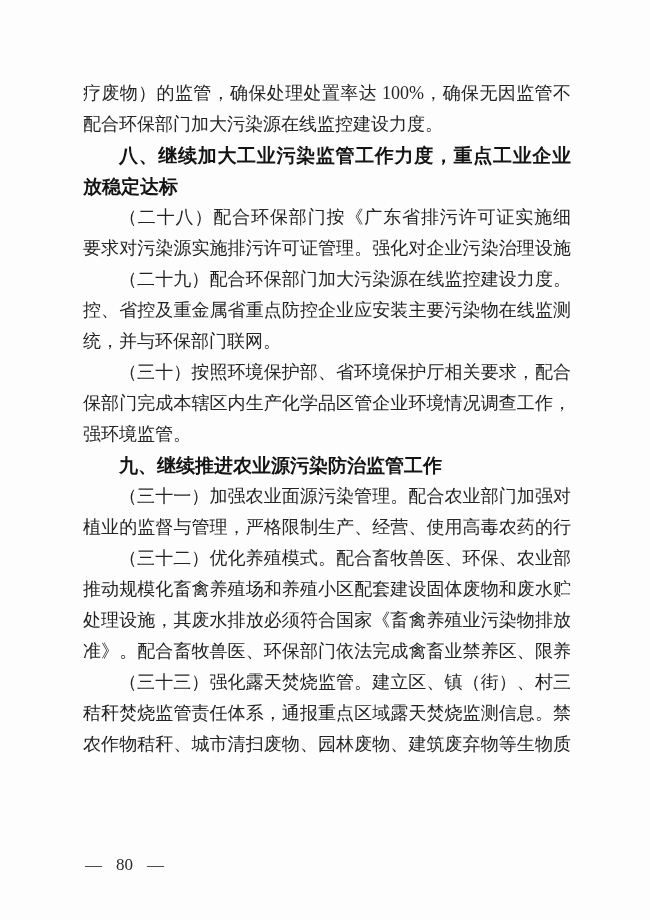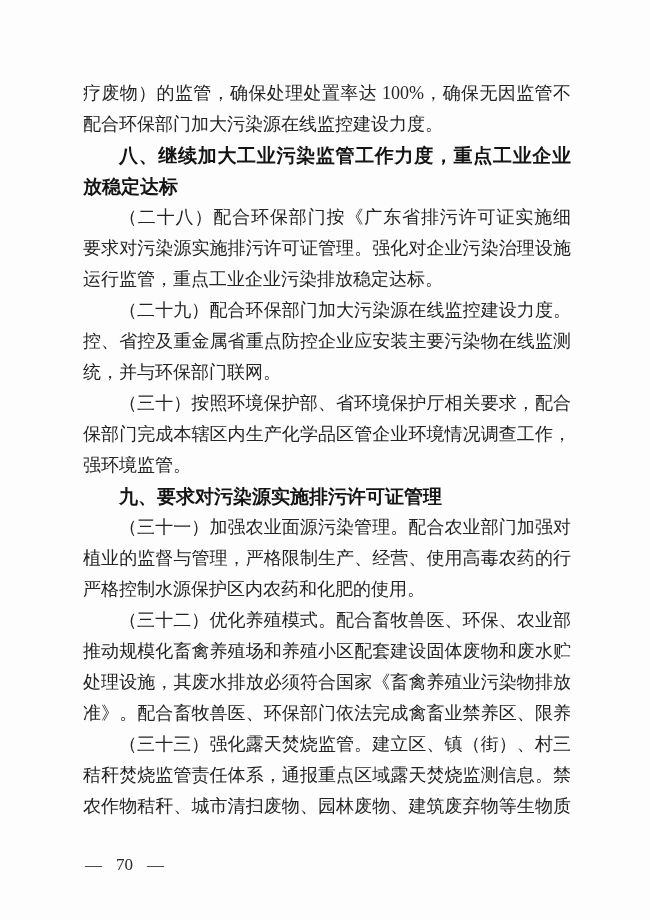--- a/index.html
+++ b/index.html
@@ -60,38 +60,36 @@
 <body>
 
 <div class="page">
   <div class="content">
     <div class="line fill">疗废物）的监管，确保处理处置率达 100%，确保无因监管不力导</div>
     <div class="line">配合环保部门加大污染源在线监控建设力度。</div>
     <div class="line heading indent fill">八、继续加大工业污染监管工作力度，重点工业企业污染排</div>
     <div class="line heading">放稳定达标</div>
     <div class="line indent fill">（二十八）配合环保部门按《广东省排污许可证实施细则》</div>
     <div class="line fill">要求对污染源实施排污许可证管理。强化对企业污染治理设施的</div>
-    <div class="line">运行监管，重点工业企业污染排放稳定达标。</div>
     <div class="line indent fill">（二十九）配合环保部门加大污染源在线监控建设力度。国</div>
     <div class="line fill">控、省控及重金属省重点防控企业应安装主要污染物在线监测系</div>
     <div class="line">统，并与环保部门联网。</div>
     <div class="line indent fill">（三十）按照环境保护部、省环境保护厅相关要求，配合环</div>
     <div class="line fill">保部门完成本辖区内生产化学品区管企业环境情况调查工作，加</div>
     <div class="line">强环境监管。</div>
-    <div class="line heading indent">九、要求对污染源实施排污许可证管理</div>
+    <div class="line heading indent">九、继续推进农业源污染防治监管工作</div>
     <div class="line indent fill">（三十一）加强农业面源污染管理。配合农业部门加强对种</div>
     <div class="line fill">植业的监督与管理，严格限制生产、经营、使用高毒农药的行为，</div>
-    <div class="line">严格控制水源保护区内农药和化肥的使用。</div>
     <div class="line indent fill">（三十二）优化养殖模式。配合畜牧兽医、环保、农业部门</div>
     <div class="line fill">推动规模化畜禽养殖场和养殖小区配套建设固体废物和废水贮存</div>
     <div class="line fill">处理设施，其废水排放必须符合国家《畜禽养殖业污染物排放标</div>
     <div class="line fill">准》。配合畜牧兽医、环保部门依法完成禽畜业禁养区、限养区、</div>
     <div class="line indent fill">（三十三）强化露天焚烧监管。建立区、镇（街）、村三级</div>
     <div class="line fill">秸秆焚烧监管责任体系，通报重点区域露天焚烧监测信息。禁止</div>
     <div class="line fill">农作物秸秆、城市清扫废物、园林废物、建筑废弃物等生物质的</div>
   </div>
 
   <div class="footer">
     <span>—</span>
-    <span>70</span>
+    <span>80</span>
     <span>—</span>
   </div>
 </div>
 
 </body></html>

